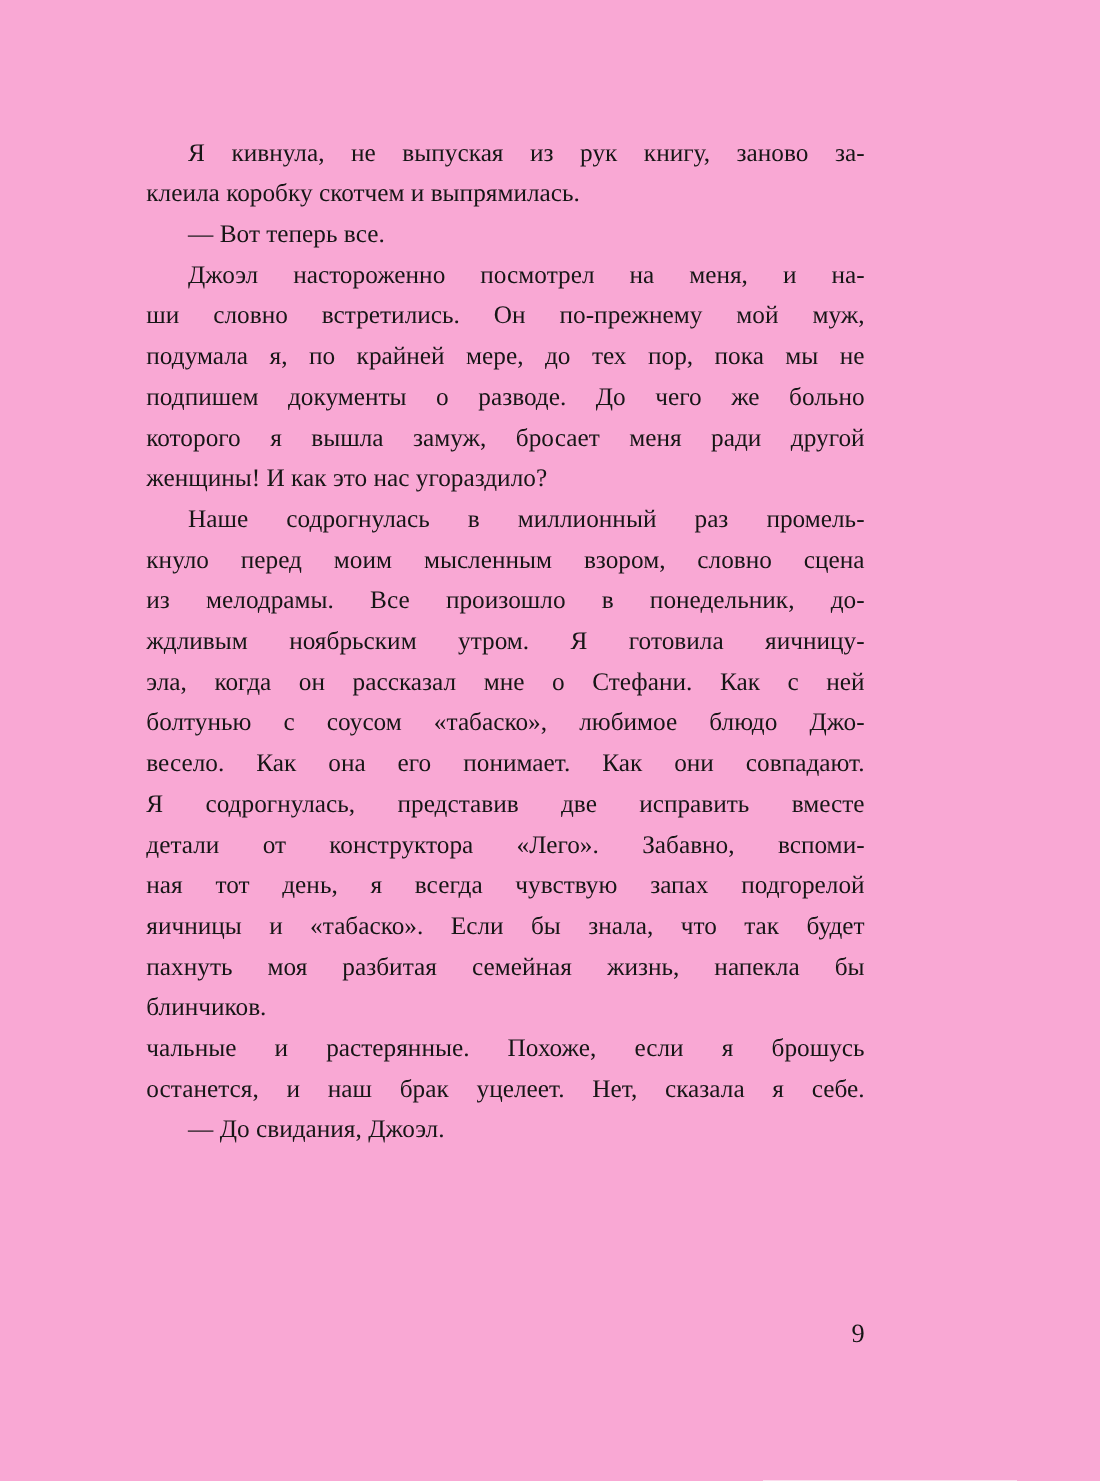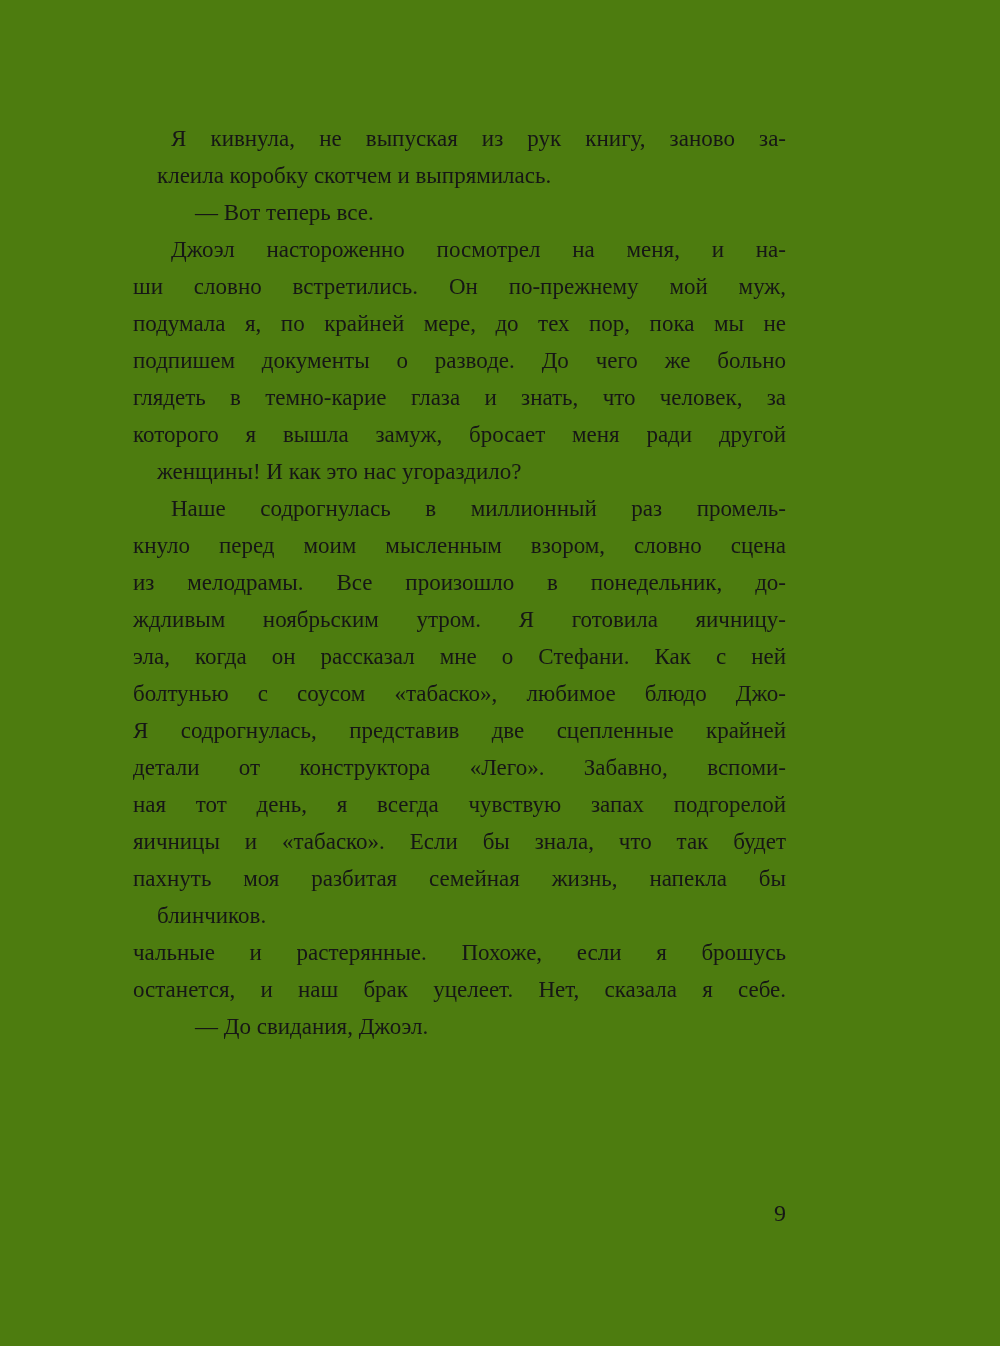--- a/index.html
+++ b/index.html
@@ -4,21 +4,21 @@
 <style>
   html, body {
     margin: 0;
     padding: 0;
     background: #ffffff;
   }
   .book-page {
     position: relative;
     width: 1000px;
     height: 1346px;
-    background: #4d7c0f;
+    background: #f9a8d4;
     font-family: "Liberation Serif", serif;
     color: #161616;
     overflow: hidden;
   }
   .text-block {
     position: absolute;
     left: 133px;
     top: 120px;
     width: 653px;
     font-size: 23px;
@@ -28,21 +28,20 @@
     margin: 0;
     padding: 0;
   }
   .line {
     text-align: justify;
     text-align-last: justify;
     white-space: normal;
   }
   .line.last {
     text-align-last: left;
-    margin-left: 24px;
   }
   .line.first {
     text-indent: 38px;
   }
   .page-number {
     position: absolute;
     left: 133px;
     top: 1198px;
     width: 653px;
     text-align: right;
@@ -61,32 +60,32 @@
         <div class="line last">клеила коробку скотчем и выпрямилась.</div>
       </div>
       <div class="paragraph">
         <div class="line first last">— Вот теперь все.</div>
       </div>
       <div class="paragraph">
         <div class="line first">Джоэл настороженно посмотрел на меня, и на-</div>
         <div class="line">ши словно встретились. Он по-прежнему мой муж,</div>
         <div class="line">подумала я, по крайней мере, до тех пор, пока мы не</div>
         <div class="line">подпишем документы о разводе. До чего же больно</div>
-        <div class="line">глядеть в темно-карие глаза и знать, что человек, за</div>
         <div class="line">которого я вышла замуж, бросает меня ради другой</div>
         <div class="line last">женщины! И как это нас угораздило?</div>
       </div>
       <div class="paragraph">
         <div class="line first">Наше содрогнулась в миллионный раз промель-</div>
         <div class="line">кнуло перед моим мысленным взором, словно сцена</div>
         <div class="line">из мелодрамы. Все произошло в понедельник, до-</div>
         <div class="line">ждливым ноябрьским утром. Я готовила яичницу-</div>
         <div class="line">эла, когда он рассказал мне о Стефани. Как с ней</div>
         <div class="line">болтунью с соусом «табаско», любимое блюдо Джо-</div>
-        <div class="line">Я содрогнулась, представив две сцепленные крайней</div>
+        <div class="line">весело. Как она его понимает. Как они совпадают.</div>
+        <div class="line">Я содрогнулась, представив две исправить вместе</div>
         <div class="line">детали от конструктора «Лего». Забавно, вспоми-</div>
         <div class="line">ная тот день, я всегда чувствую запах подгорелой</div>
         <div class="line">яичницы и «табаско». Если бы знала, что так будет</div>
         <div class="line">пахнуть моя разбитая семейная жизнь, напекла бы</div>
         <div class="line last">блинчиков.</div>
       </div>
       <div class="paragraph">
         <div class="line">чальные и растерянные. Похоже, если я брошусь</div>
         <div class="line">останется, и наш брак уцелеет. Нет, сказала я себе.</div>
       </div>

